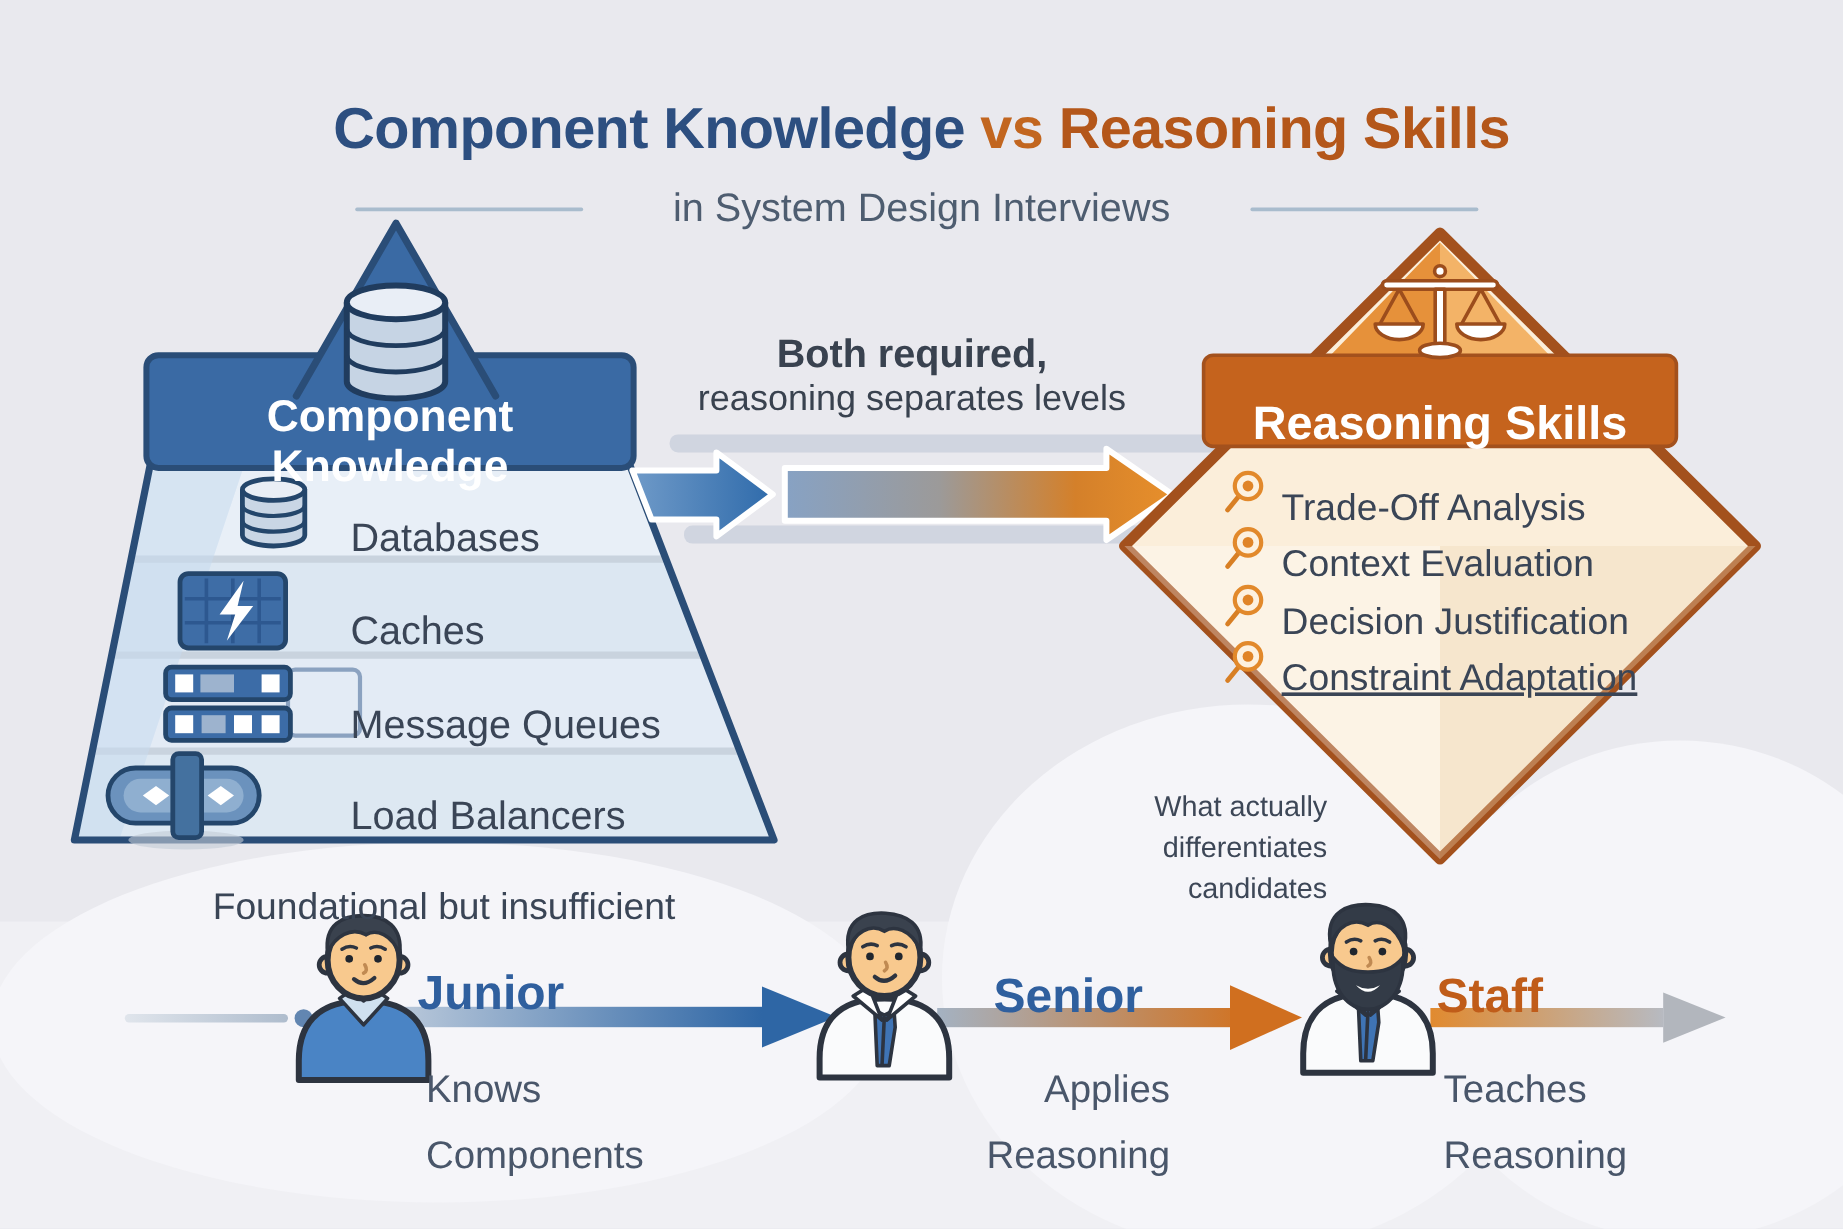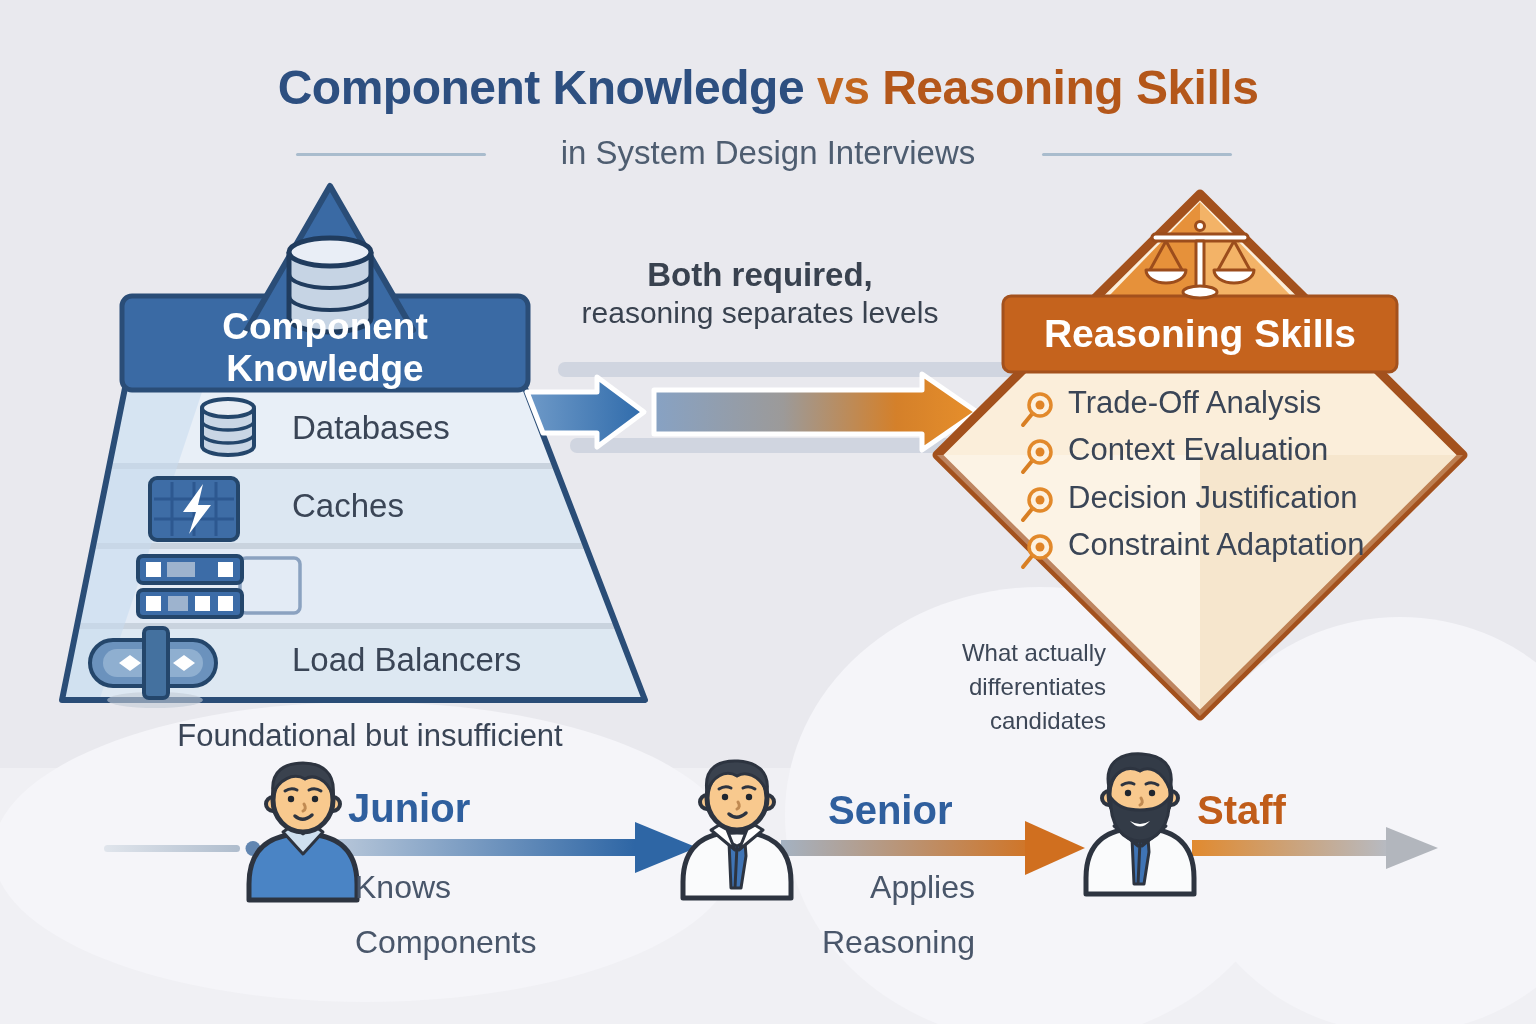--- a/index.html
+++ b/index.html
@@ -2,21 +2,21 @@
 <html><head>
 <meta charset="utf-8">
 <style>
   html,body{margin:0;padding:0;background:#e9e9ee;}
   #canvas{
     position:relative;width:1536px;height:1024px;overflow:hidden;
     background:#e9e9ee;font-family:"Liberation Sans",sans-serif;
     -webkit-font-smoothing:antialiased;
   }
   #art{position:absolute;left:0;top:0;}
-  .abs{position:absolute;}
+  .abs{position:absolute;margin-top:20px;}
   
   .title{top:60px;left:0;width:1536px;text-align:center;font-size:48px;font-weight:bold;letter-spacing:-.5px;white-space:nowrap;}
   .t-blue{color:#2d4f80;}
   .t-vs{color:#c2661f;}
   .t-orange{color:#b4571a;}
   .subtitle{top:134px;left:0;width:1536px;text-align:center;font-size:33px;color:#4e5d70;}
   .subline{top:153px;height:3px;background:#a9bccd;border-radius:2px;width:190px;}
   .subline.l{left:296px;} .subline.r{left:1042px;}
   
   .pyr-header{top:306px;left:175px;width:300px;text-align:center;color:#ffffff;
@@ -249,32 +249,34 @@
 </svg>
 
   <div class="abs title"><span class="t-blue">Component Knowledge</span><span> </span><span class="t-vs">vs</span><span> </span><span class="t-orange">Reasoning Skills</span></div>
   <div class="abs subtitle">in System Design Interviews</div>
   <div class="abs subline l"></div>
   <div class="abs subline r"></div>
 
   <div class="abs pyr-header">Component Knowledge</div>
   <div class="abs row-label" style="top:409px;left:292px;">Databases</div>
   <div class="abs row-label" style="top:487px;left:292px;">Caches</div>
+  <div class="abs row-label" style="top:565px;left:292px;">Message Queues</div>
   <div class="abs row-label" style="top:641px;left:292px;">Load Balancers</div>
   <div class="abs pyr-caption">Foundational but insufficient</div>
 
   <div class="abs bridge1">Both required,</div>
   <div class="abs bridge2">reasoning separates levels</div>
 
   <div class="abs dia-header">Reasoning Skills</div>
   <div class="abs dia-item" style="top:385px;">Trade-Off Analysis</div>
   <div class="abs dia-item" style="top:432px;">Context Evaluation</div>
   <div class="abs dia-item" style="top:480px;">Decision Justification</div>
-  <div class="abs dia-item" style="top:527px;">Constraint Adaptation</div>
+  <div class="abs dia-item" style="top:527px;text-decoration:underline;">Constraint Adaptation</div>
   <div class="abs dia-caption">What actually differentiates candidates</div>
 
   <div class="abs lvl-name lvl-junior">Junior</div>
   <div class="abs lvl-desc desc-junior">Knows Components</div>
   <div class="abs lvl-name lvl-senior">Senior</div>
   <div class="abs lvl-desc desc-senior">Applies Reasoning</div>
   <div class="abs lvl-name lvl-staff">Staff</div>
+  <div class="abs lvl-desc desc-staff">Teaches Reasoning</div>
 
 </div>
 
 </body></html>

